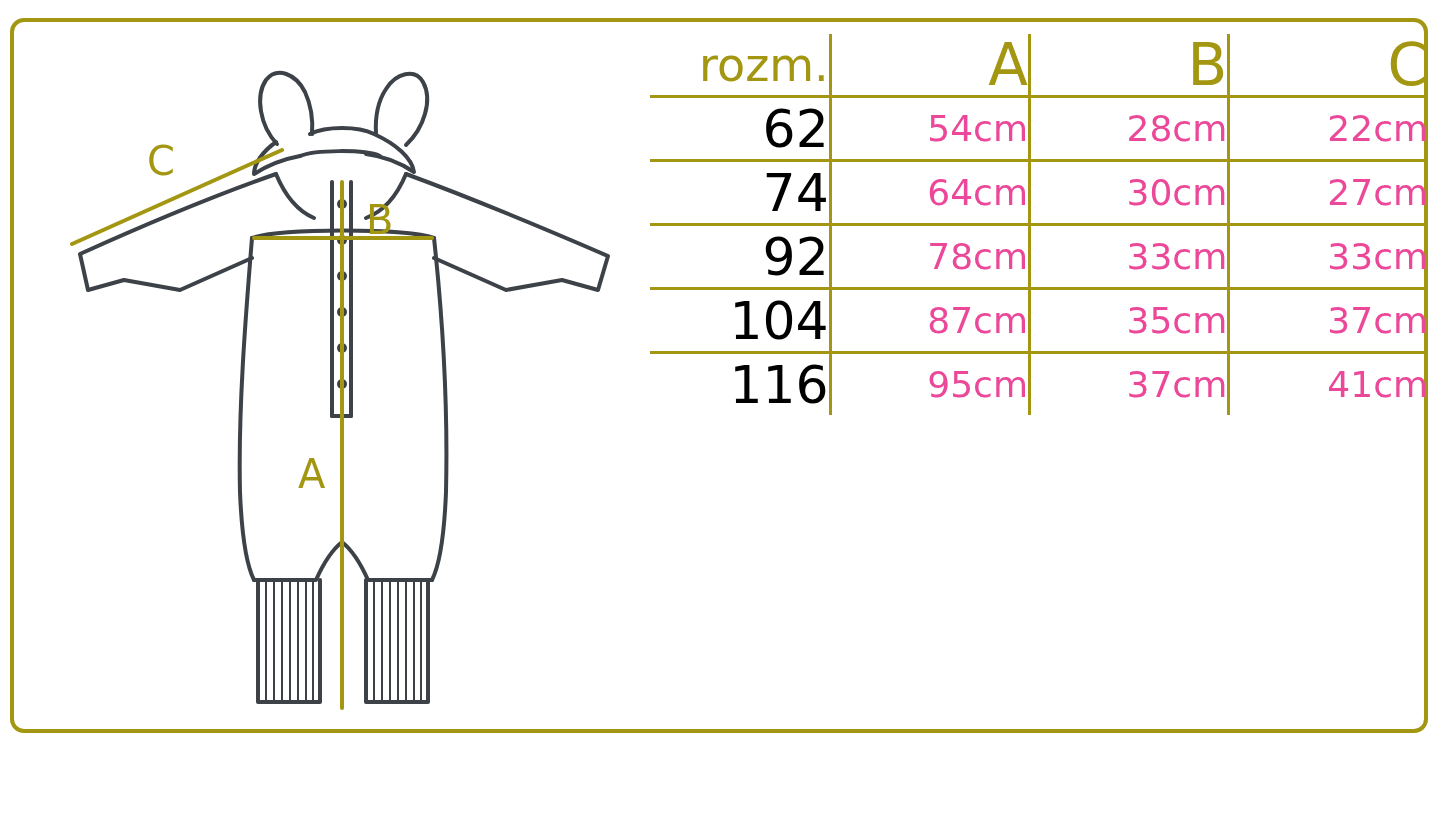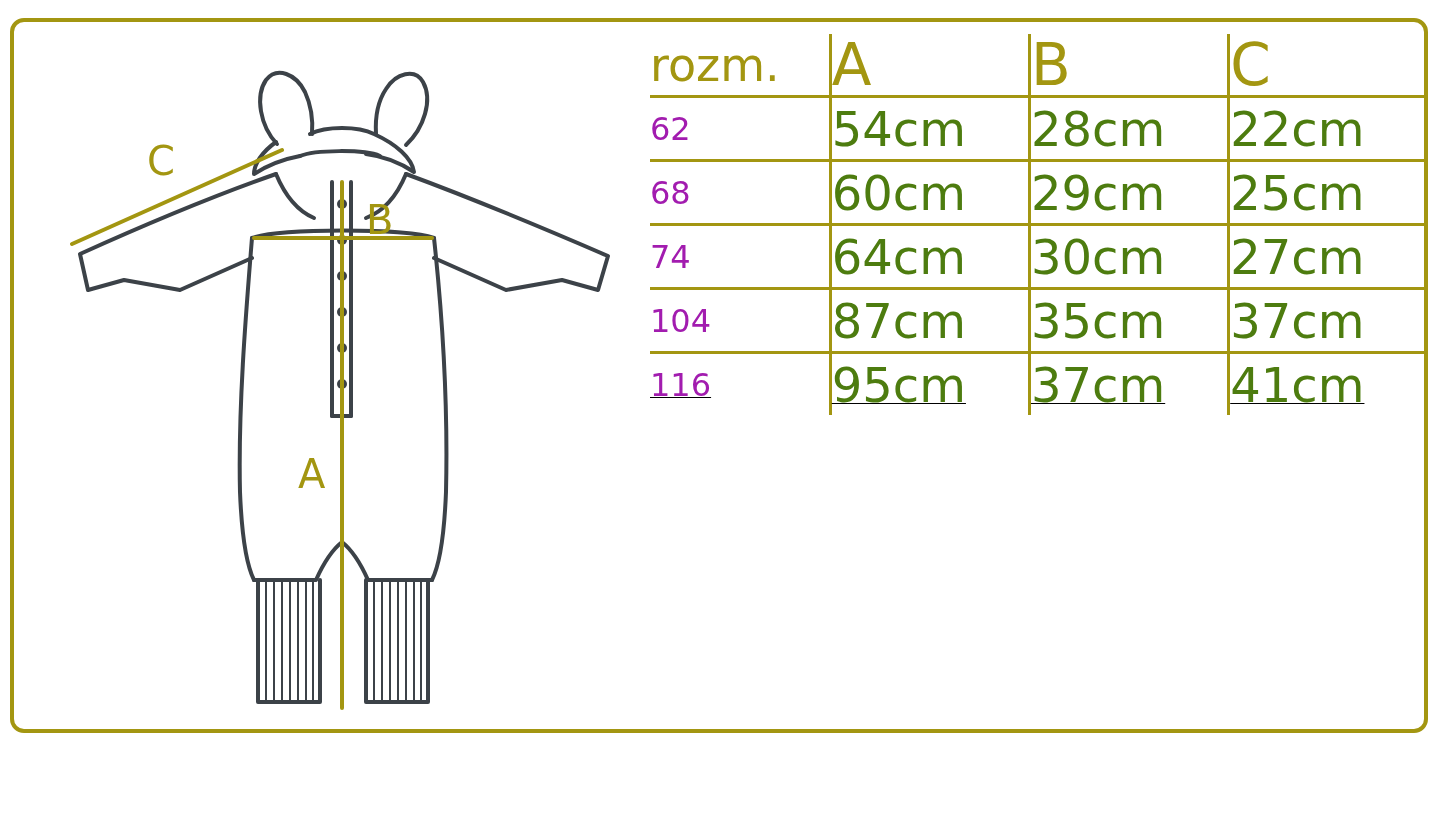--- a/index.html
+++ b/index.html
@@ -47,54 +47,54 @@
     border-collapse: collapse;
     width: 778px;
     table-layout: fixed;
   }
   table.size-table col.c-size { width: 180px; }
   table.size-table col.c-val  { width: 199px; }
 
   table.size-table th,
   table.size-table td {
     border: 3px solid #a39611;
-    text-align: left;
+    text-align: right;
     padding: 0;
     height: 61px;
     vertical-align: middle;
   }
   
   table.size-table tr:first-child th { border-top: none; }
   table.size-table th:first-child,
   table.size-table td:first-child { border-left: none; }
   table.size-table th:last-child,
   table.size-table td:last-child { border-right: none; }
-  table.size-table tr:last-child td { border-bottom: none; text-decoration: underline; }
+  table.size-table tr:last-child td { border-bottom: none; }
 
   .hdr-size {
     font-size: 46px;
     color: #a39611;
     font-weight: 400;
     letter-spacing: 0px;
     line-height: 1;
   }
   .hdr-letter {
     font-size: 58px;
     color: #a39611;
     font-weight: 400;
     line-height: 1;
   }
   .cell-size {
-    font-size: 32px;
-    color: #a21caf;
+    font-size: 52px;
+    color: #000000;
     line-height: 1;
   }
   .cell-val {
-    font-size: 48px;
-    color: #4d7c0f;
+    font-size: 36px;
+    color: #ec4899;
     line-height: 1;
   }
 </style>
 </head>
 <body>
 
 <div class="size-chart">
 
   <div class="illustration">
     <svg width="636" height="707" viewBox="0 0 636 707" xmlns="http://www.w3.org/2000/svg">
@@ -189,32 +189,32 @@
         </tr>
       </thead>
       <tbody>
         <tr>
           <td><span class="cell-size">62</span></td>
           <td><span class="cell-val">54cm</span></td>
           <td><span class="cell-val">28cm</span></td>
           <td><span class="cell-val">22cm</span></td>
         </tr>
         <tr>
-          <td><span class="cell-size">68</span></td>
-          <td><span class="cell-val">60cm</span></td>
-          <td><span class="cell-val">29cm</span></td>
-          <td><span class="cell-val">25cm</span></td>
-        </tr>
-        <tr>
           <td><span class="cell-size">74</span></td>
           <td><span class="cell-val">64cm</span></td>
           <td><span class="cell-val">30cm</span></td>
           <td><span class="cell-val">27cm</span></td>
         </tr>
         <tr>
+          <td><span class="cell-size">92</span></td>
+          <td><span class="cell-val">78cm</span></td>
+          <td><span class="cell-val">33cm</span></td>
+          <td><span class="cell-val">33cm</span></td>
+        </tr>
+        <tr>
           <td><span class="cell-size">104</span></td>
           <td><span class="cell-val">87cm</span></td>
           <td><span class="cell-val">35cm</span></td>
           <td><span class="cell-val">37cm</span></td>
         </tr>
         <tr>
           <td><span class="cell-size">116</span></td>
           <td><span class="cell-val">95cm</span></td>
           <td><span class="cell-val">37cm</span></td>
           <td><span class="cell-val">41cm</span></td>

